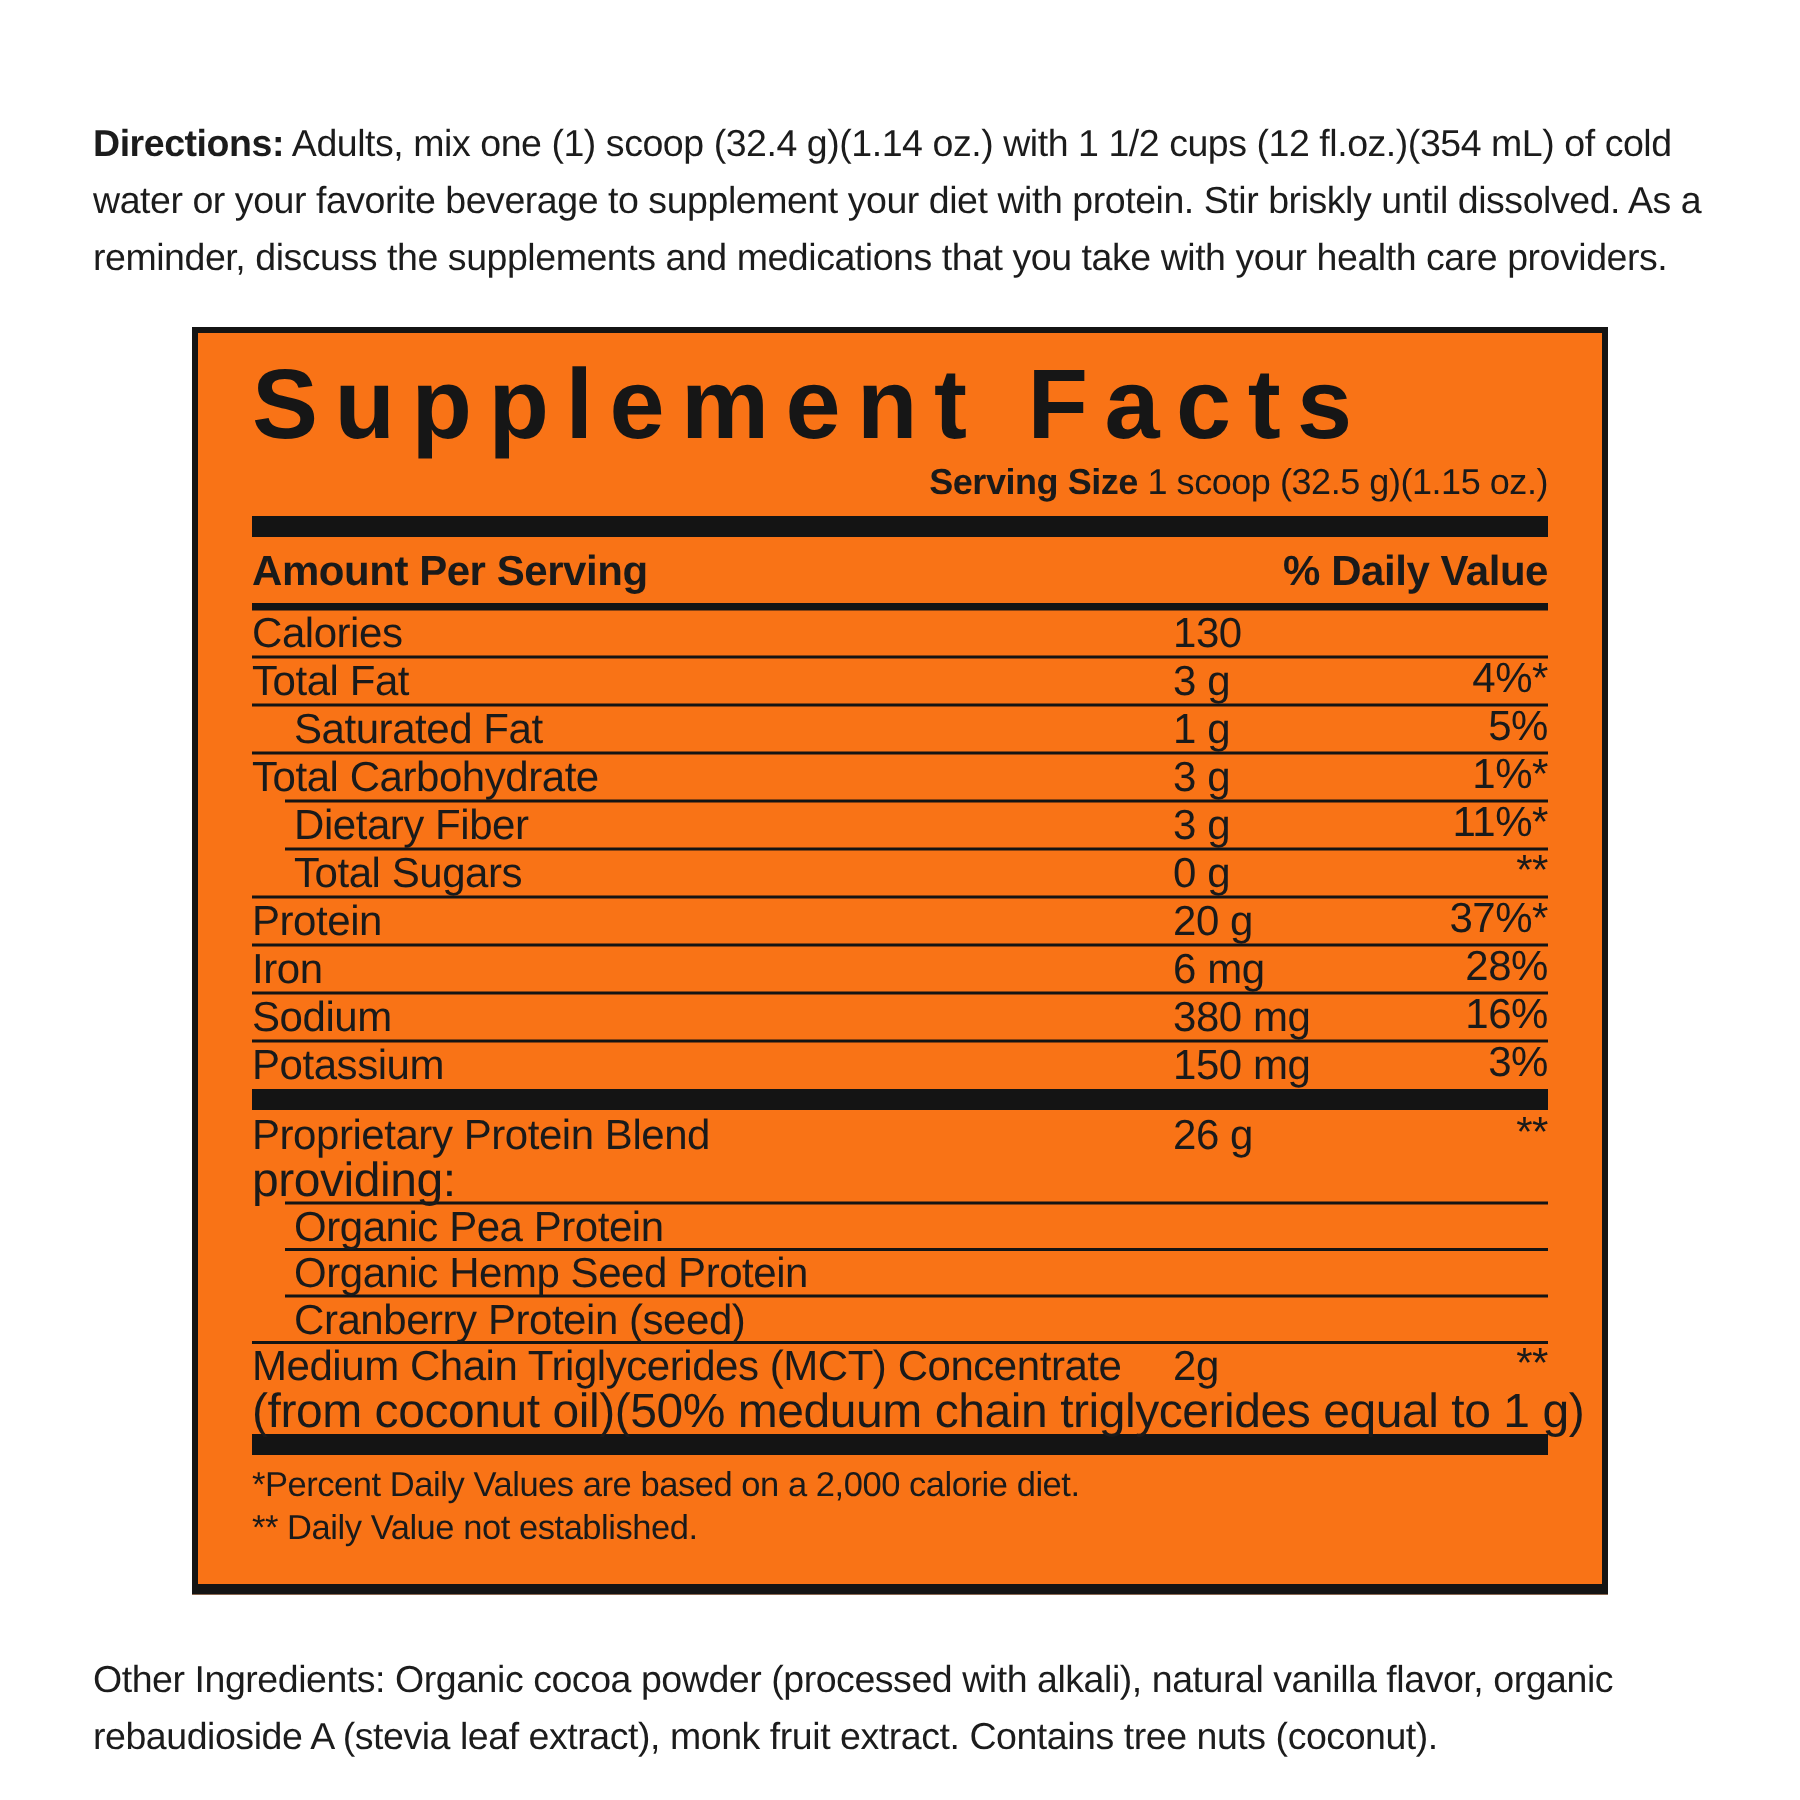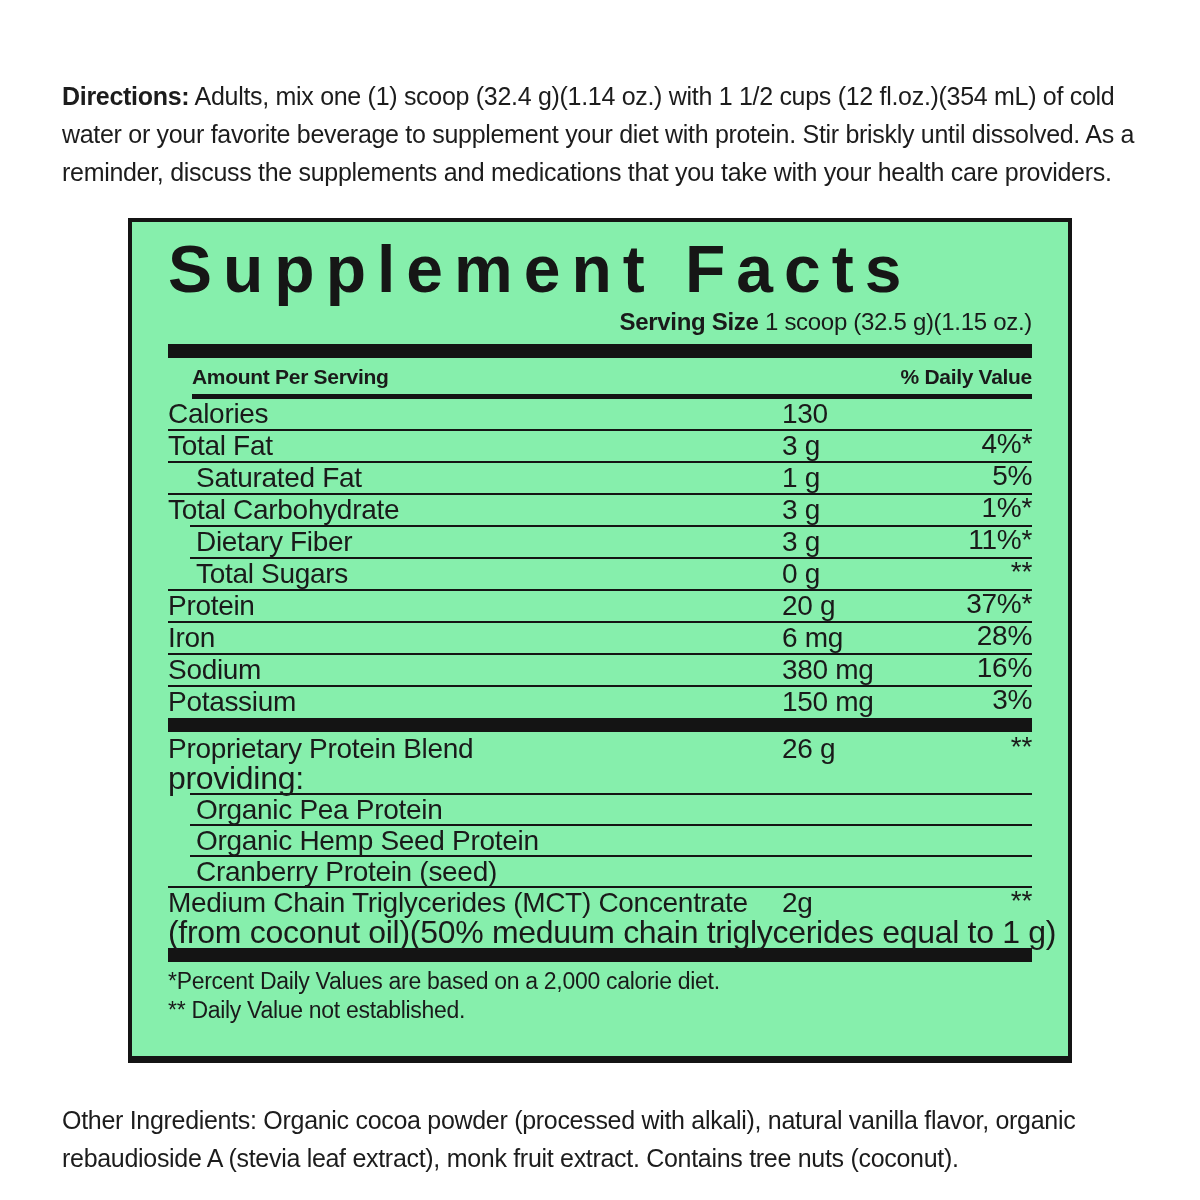--- a/index.html
+++ b/index.html
@@ -22,42 +22,41 @@
   #other-ingredients { left: 62px; top: 1076px; width: 1095px; }
   .bold { font-weight: bold; }
 
   
   .sf-box {
     position: absolute;
     left: 128px; top: 218px;
     width: 944px; height: 845px;
     border: 4px solid #141414;
     border-bottom-width: 7px;
-    background: #86efac;
+    background: #f97316;
     padding: 8px 36px 0 36px;
   }
   .sf-title {
     font-size: 66px;
     font-weight: bold;
     letter-spacing: 11px;
     line-height: 74px;
     white-space: nowrap;
     color: #161616;
     margin-top: 2px;
   }
   .sf-meta { font-size: 24px; line-height: 32px; letter-spacing: -0.3px; text-align: right; }
   .bar { height: 14px; background: #141414; }
   .bar.top { margin-top: 6px; }
   .bar.mid { margin-top: 1px; }
   .sf-header {
     display: flex; justify-content: space-between;
-    font-weight: bold; font-size: 21px; letter-spacing: -0.3px;
+    font-weight: bold; font-size: 28px; letter-spacing: -0.3px;
     padding: 7px 0 5px 0;
     border-bottom: 5px solid #141414;
-    margin-left: 24px;
   }
   .row {
     position: relative;
     height: 30px;
     font-size: 28px;
     line-height: 30px;
     letter-spacing: -0.3px;
   }
   .row.tall { height: 29px; line-height: 29px; text-align: right; }
   .row .name  { position: absolute; left: 0; white-space: nowrap; }

